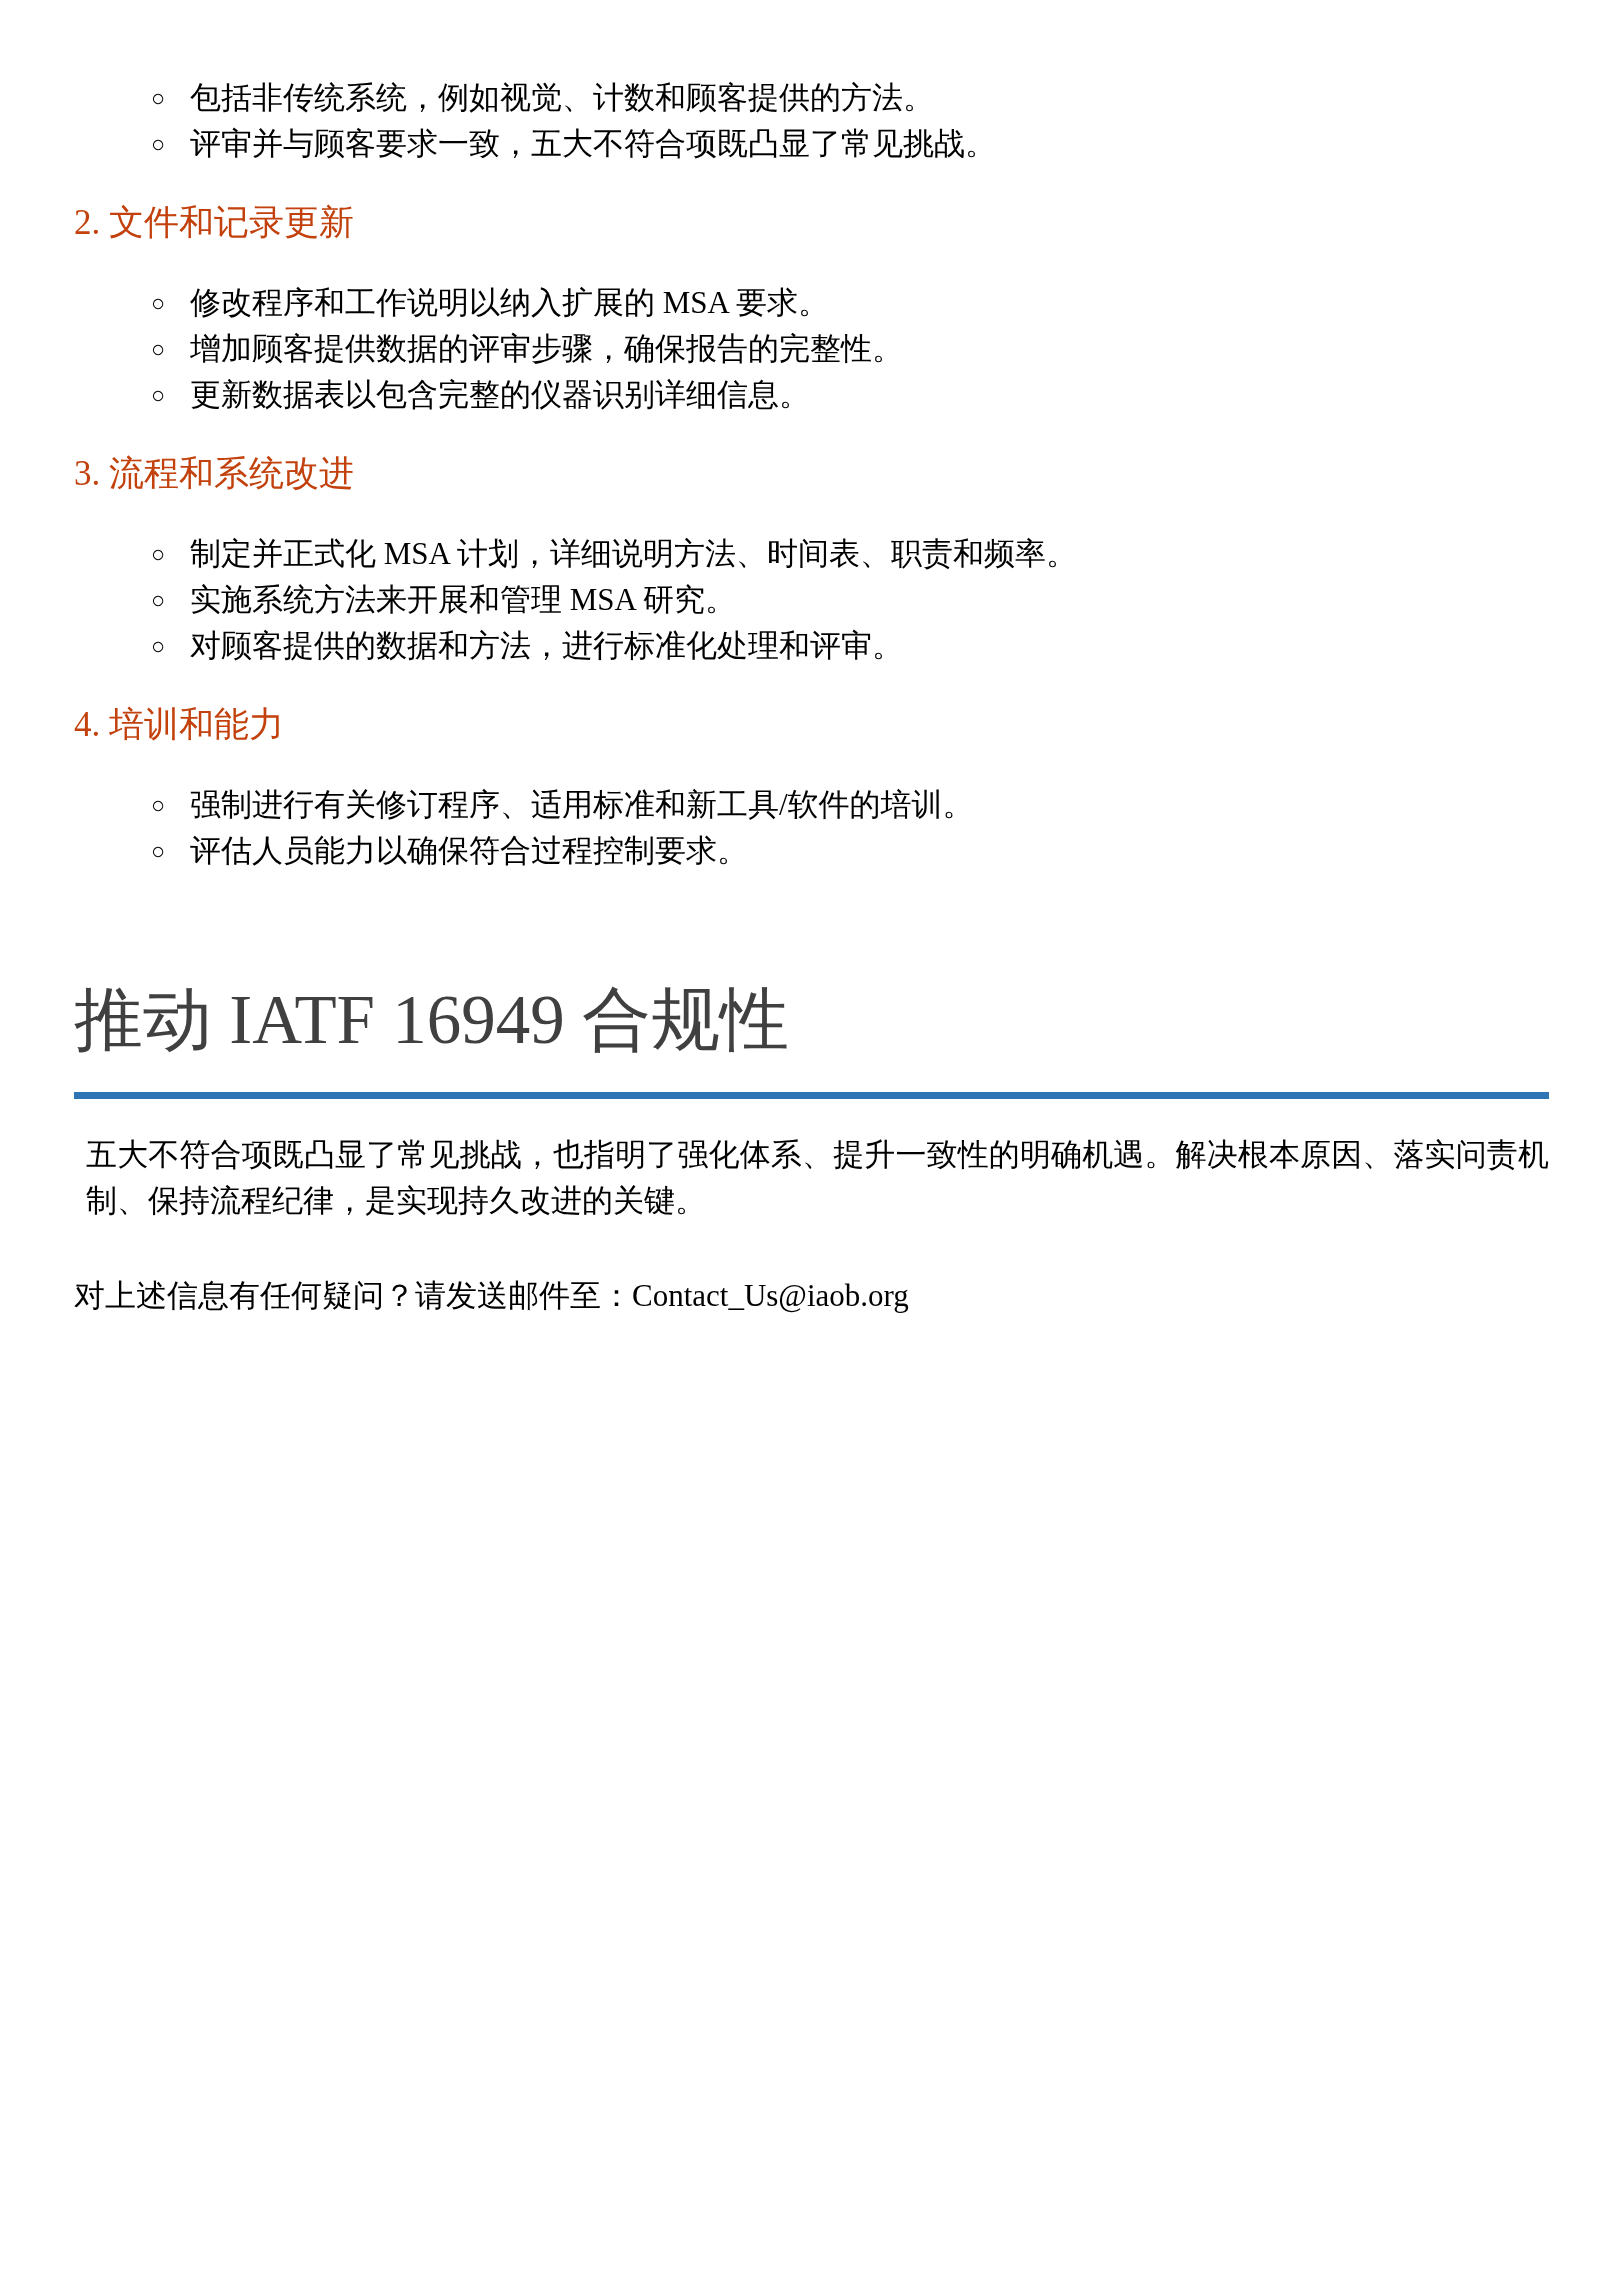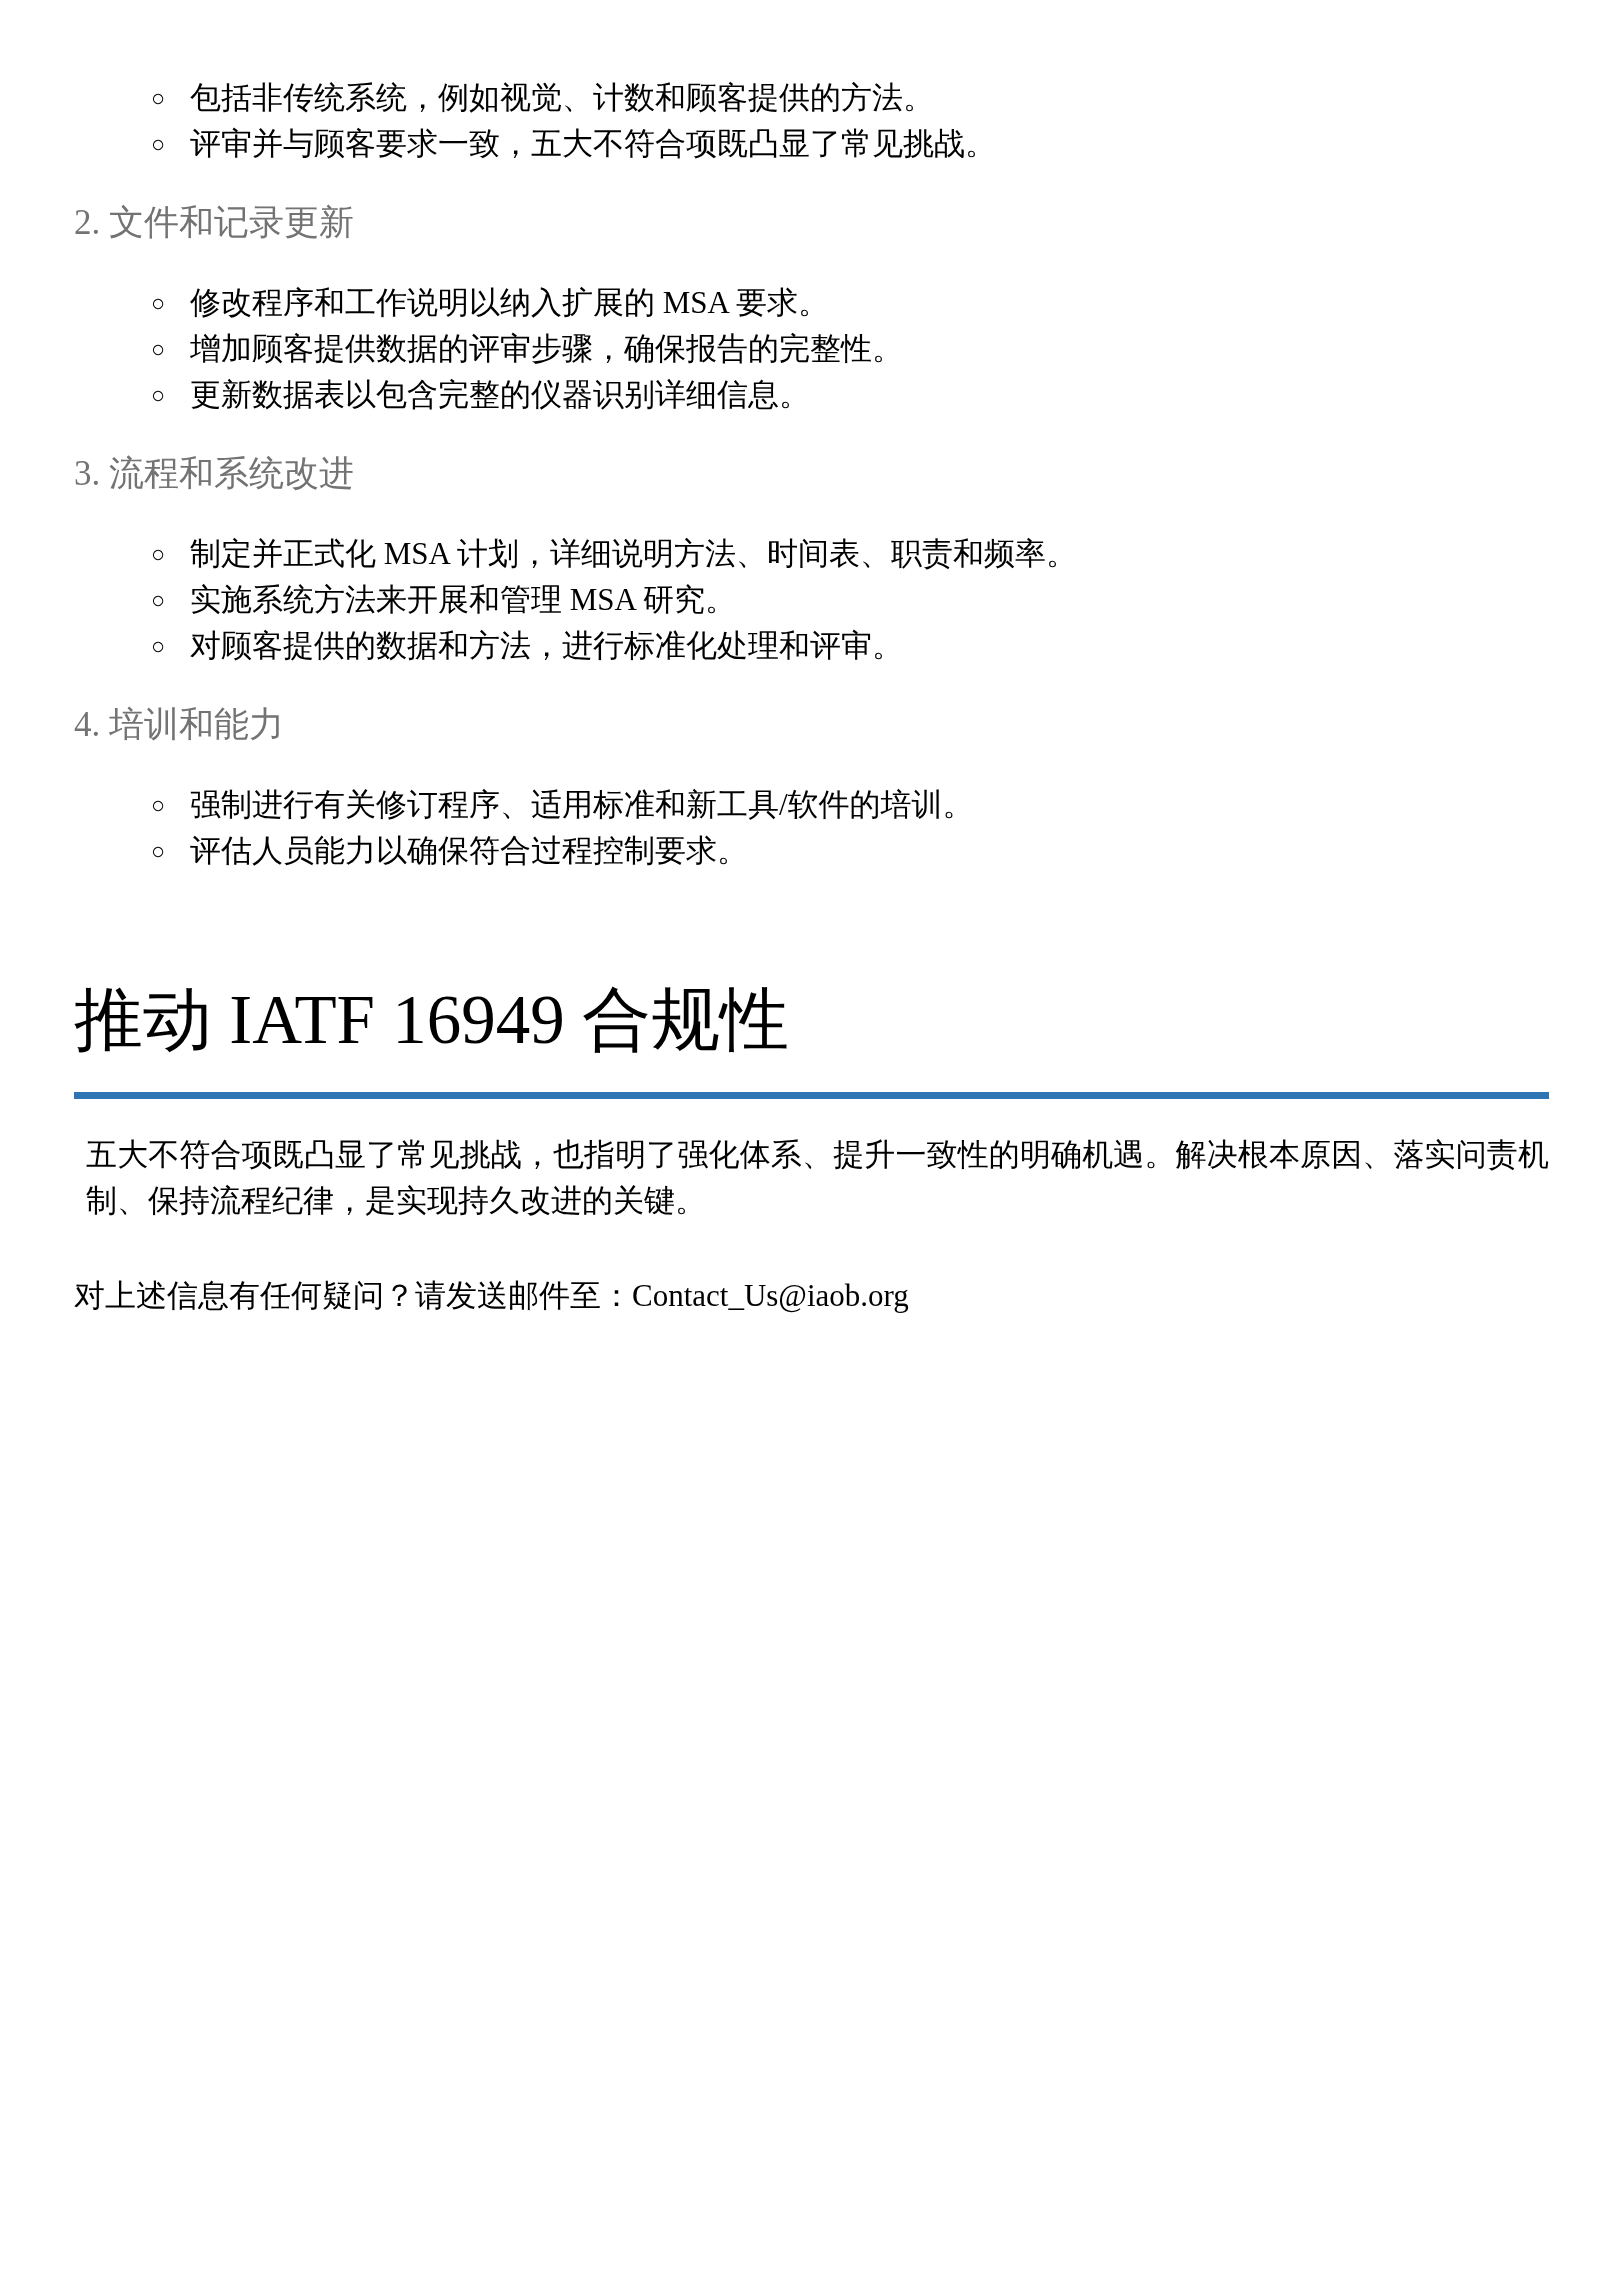--- a/index.html
+++ b/index.html
@@ -32,28 +32,28 @@
     left: 77px;
     top: 0;
     line-height: 46px;
     font-size: 23.6px;
     color: #000000;
   }
   h2.sec {
     font-size: 35px;
     line-height: 46px;
     font-weight: normal;
-    color: #737373;
+    color: #c2410c;
     margin: 33px 0 0 0;
   }
   h1.doc-title {
     font-size: 69px;
     line-height: 86px;
     font-weight: normal;
-    color: #000000;
+    color: #404040;
     margin: 103px 0 0 0;
     white-space: nowrap;
   }
   .rule {
     margin-top: 29px;
     height: 6.5px;
     width: 100%;
     background: #2E75B6;
   }
   p.para {

